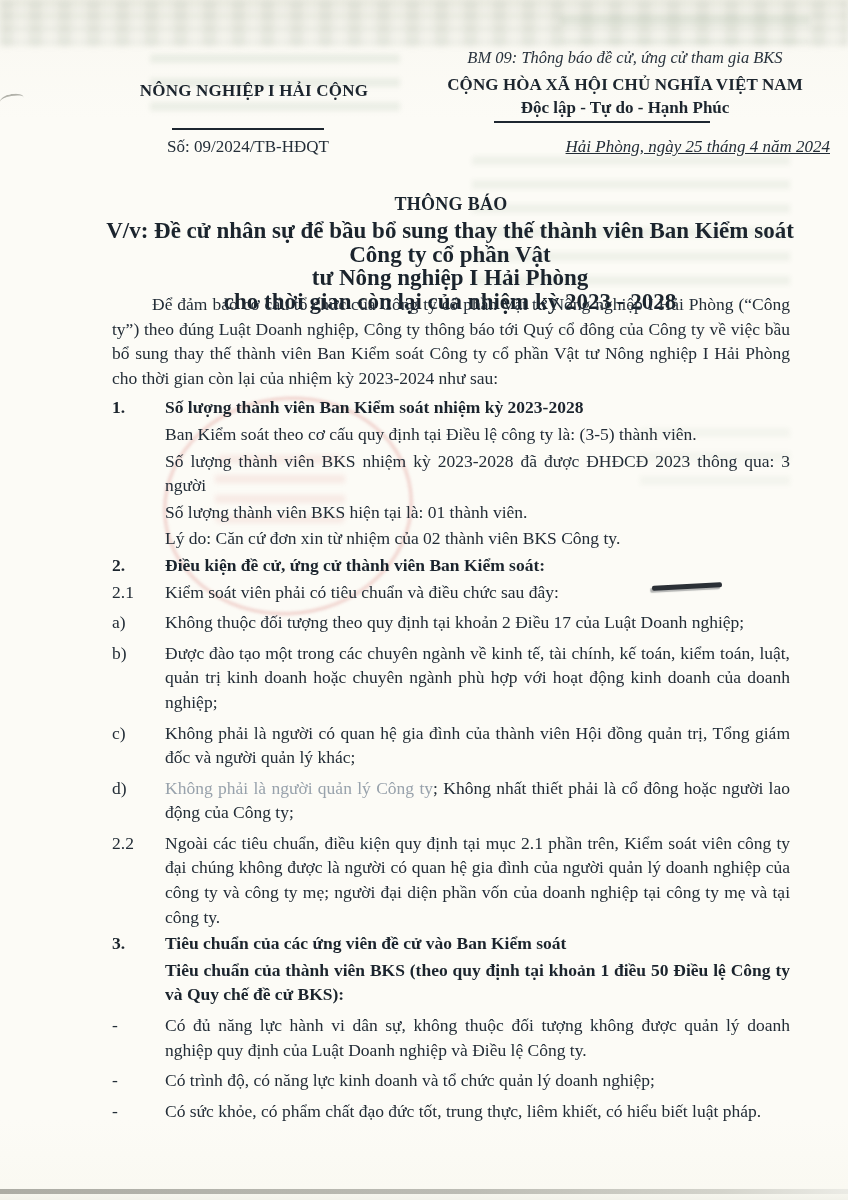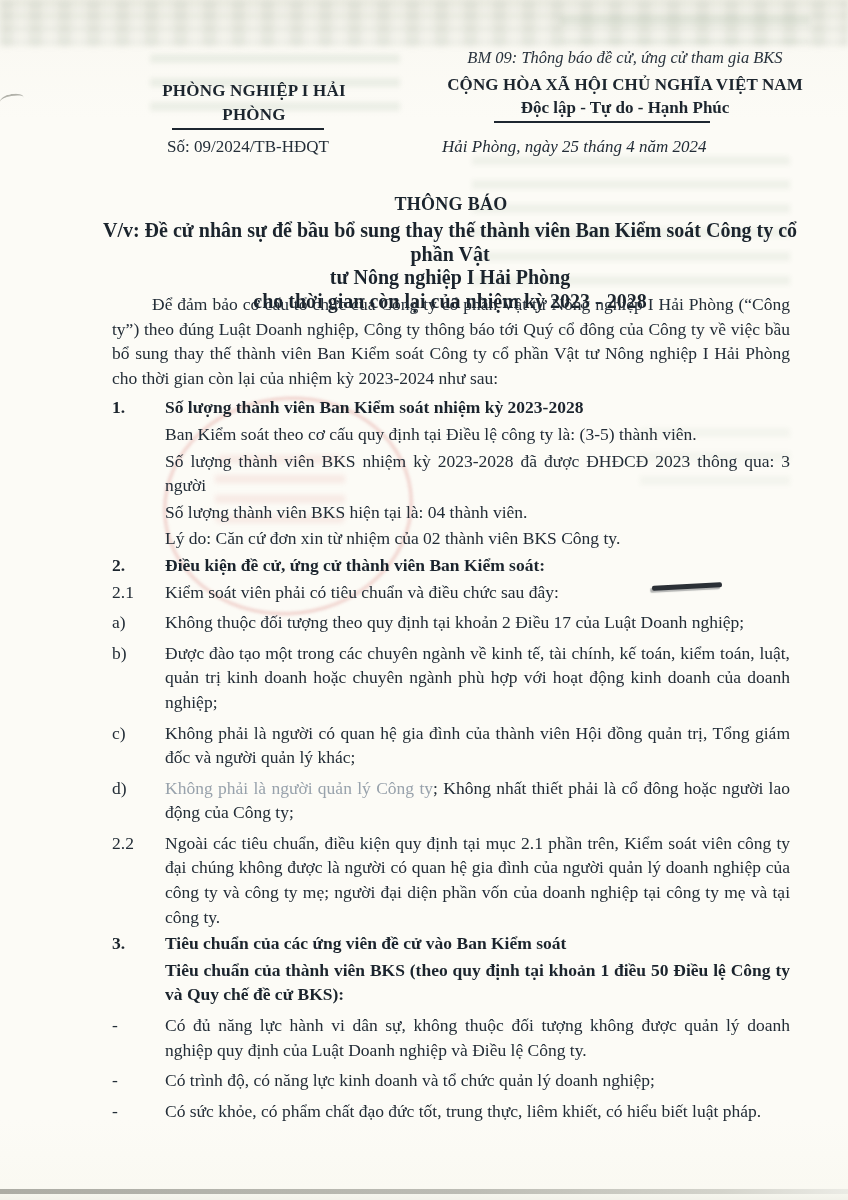--- a/index.html
+++ b/index.html
@@ -34,27 +34,27 @@
     font-style:italic;font-size:16.5px;color:#28323c;}
   .hdr-left{position:absolute;left:133px;top:79px;width:242px;text-align:center;
     font-weight:bold;font-size:17px;line-height:24px;letter-spacing:.2px;color:#1c252e;}
   .hdr-left-rule{position:absolute;left:172px;top:128px;width:152px;height:2px;background:#1d2630;}
   .hdr-right{position:absolute;left:442px;top:75px;width:366px;text-align:center;
     font-weight:bold;font-size:17px;color:#1c252e;letter-spacing:.1px;}
   .motto{position:absolute;left:442px;top:98px;width:366px;text-align:center;
     font-weight:bold;font-size:17px;color:#1c252e;}
   .hdr-right-rule{position:absolute;left:494px;top:121px;width:216px;height:2px;background:#1d2630;}
   .doc-number{position:absolute;left:167px;top:137px;font-size:17px;}
-  .place-date{position:absolute;left:442px;top:137px;width:366px;text-align:left;
-    font-style:italic;font-size:17px;color:#222c36;}
+  .place-date{position:absolute;left:464px;top:137px;width:366px;text-align:right;
+    font-style:italic;font-size:17px;color:#222c36;text-decoration:underline;}
   
   .title{position:absolute;left:111px;top:194px;width:680px;text-align:center;
     font-weight:bold;font-size:18px;color:#1b242d;letter-spacing:.3px;}
   .subject{position:absolute;left:95px;top:219px;width:710px;text-align:center;
-    font-weight:bold;font-size:20px;line-height:23.5px;color:#1b242d;}
+    font-weight:bold;font-size:23px;line-height:23.5px;color:#1b242d;}
   .subject div{display:block;}
   
   .body{position:absolute;left:112px;top:292px;width:678px;font-size:17.5px;line-height:24.6px;
     text-align:justify;color:#232d37;}
   .para{margin:0 0 5px 0;text-indent:40px;}
   .rows{margin-top:3px;}
   .row{display:flex;margin-top:2px;}
   .row.gap{margin-top:6px;}
   .row .lbl{width:53px;flex:none;}
   .row .txt{flex:1;text-align:justify;}
@@ -73,21 +73,21 @@
   <div class="ghost g4"></div>
   <div class="stamp"></div>
   <div class="stamp-mark"></div>
   <div class="smudge"></div>
   <div class="tilde"></div>
   <div class="bottom-edge"></div>
 
   <div class="form-ref">BM 09: Thông báo đề cử, ứng cử tham gia BKS</div>
 
   <div class="hdr-left">
-    <div>PHÒNG NGHIỆP I HẢI PHÒNG</div>
+    <div>NÔNG NGHIỆP I HẢI CỘNG</div>
   </div>
   <div class="hdr-left-rule"></div>
   <div class="doc-number">Số: 09/2024/TB-HĐQT</div>
 
   <div class="hdr-right">CỘNG HÒA XÃ HỘI CHỦ NGHĨA VIỆT NAM</div>
   <div class="motto">Độc lập - Tự do - Hạnh Phúc</div>
   <div class="hdr-right-rule"></div>
   <div class="place-date">Hải Phòng, ngày 25 tháng 4 năm 2024</div>
 
   <div class="title">THÔNG BÁO</div>
@@ -109,21 +109,21 @@
       <div class="row">
         <span class="lbl"></span>
         <span class="txt">Ban Kiểm soát theo cơ cấu quy định tại Điều lệ công ty là: (3-5) thành viên.</span>
       </div>
       <div class="row">
         <span class="lbl"></span>
         <span class="txt">Số lượng thành viên BKS nhiệm kỳ 2023-2028 đã được ĐHĐCĐ 2023 thông qua: 3 người</span>
       </div>
       <div class="row">
         <span class="lbl"></span>
-        <span class="txt">Số lượng thành viên BKS hiện tại là: 04 thành viên.</span>
+        <span class="txt">Số lượng thành viên BKS hiện tại là: 01 thành viên.</span>
       </div>
       <div class="row">
         <span class="lbl"></span>
         <span class="txt">Lý do: Căn cứ đơn xin từ nhiệm của 02 thành viên BKS Công ty.</span>
       </div>
 
       <div class="row bold">
         <span class="lbl">2.</span>
         <span class="txt">Điều kiện đề cử, ứng cử thành viên Ban Kiểm soát:</span>
       </div>

